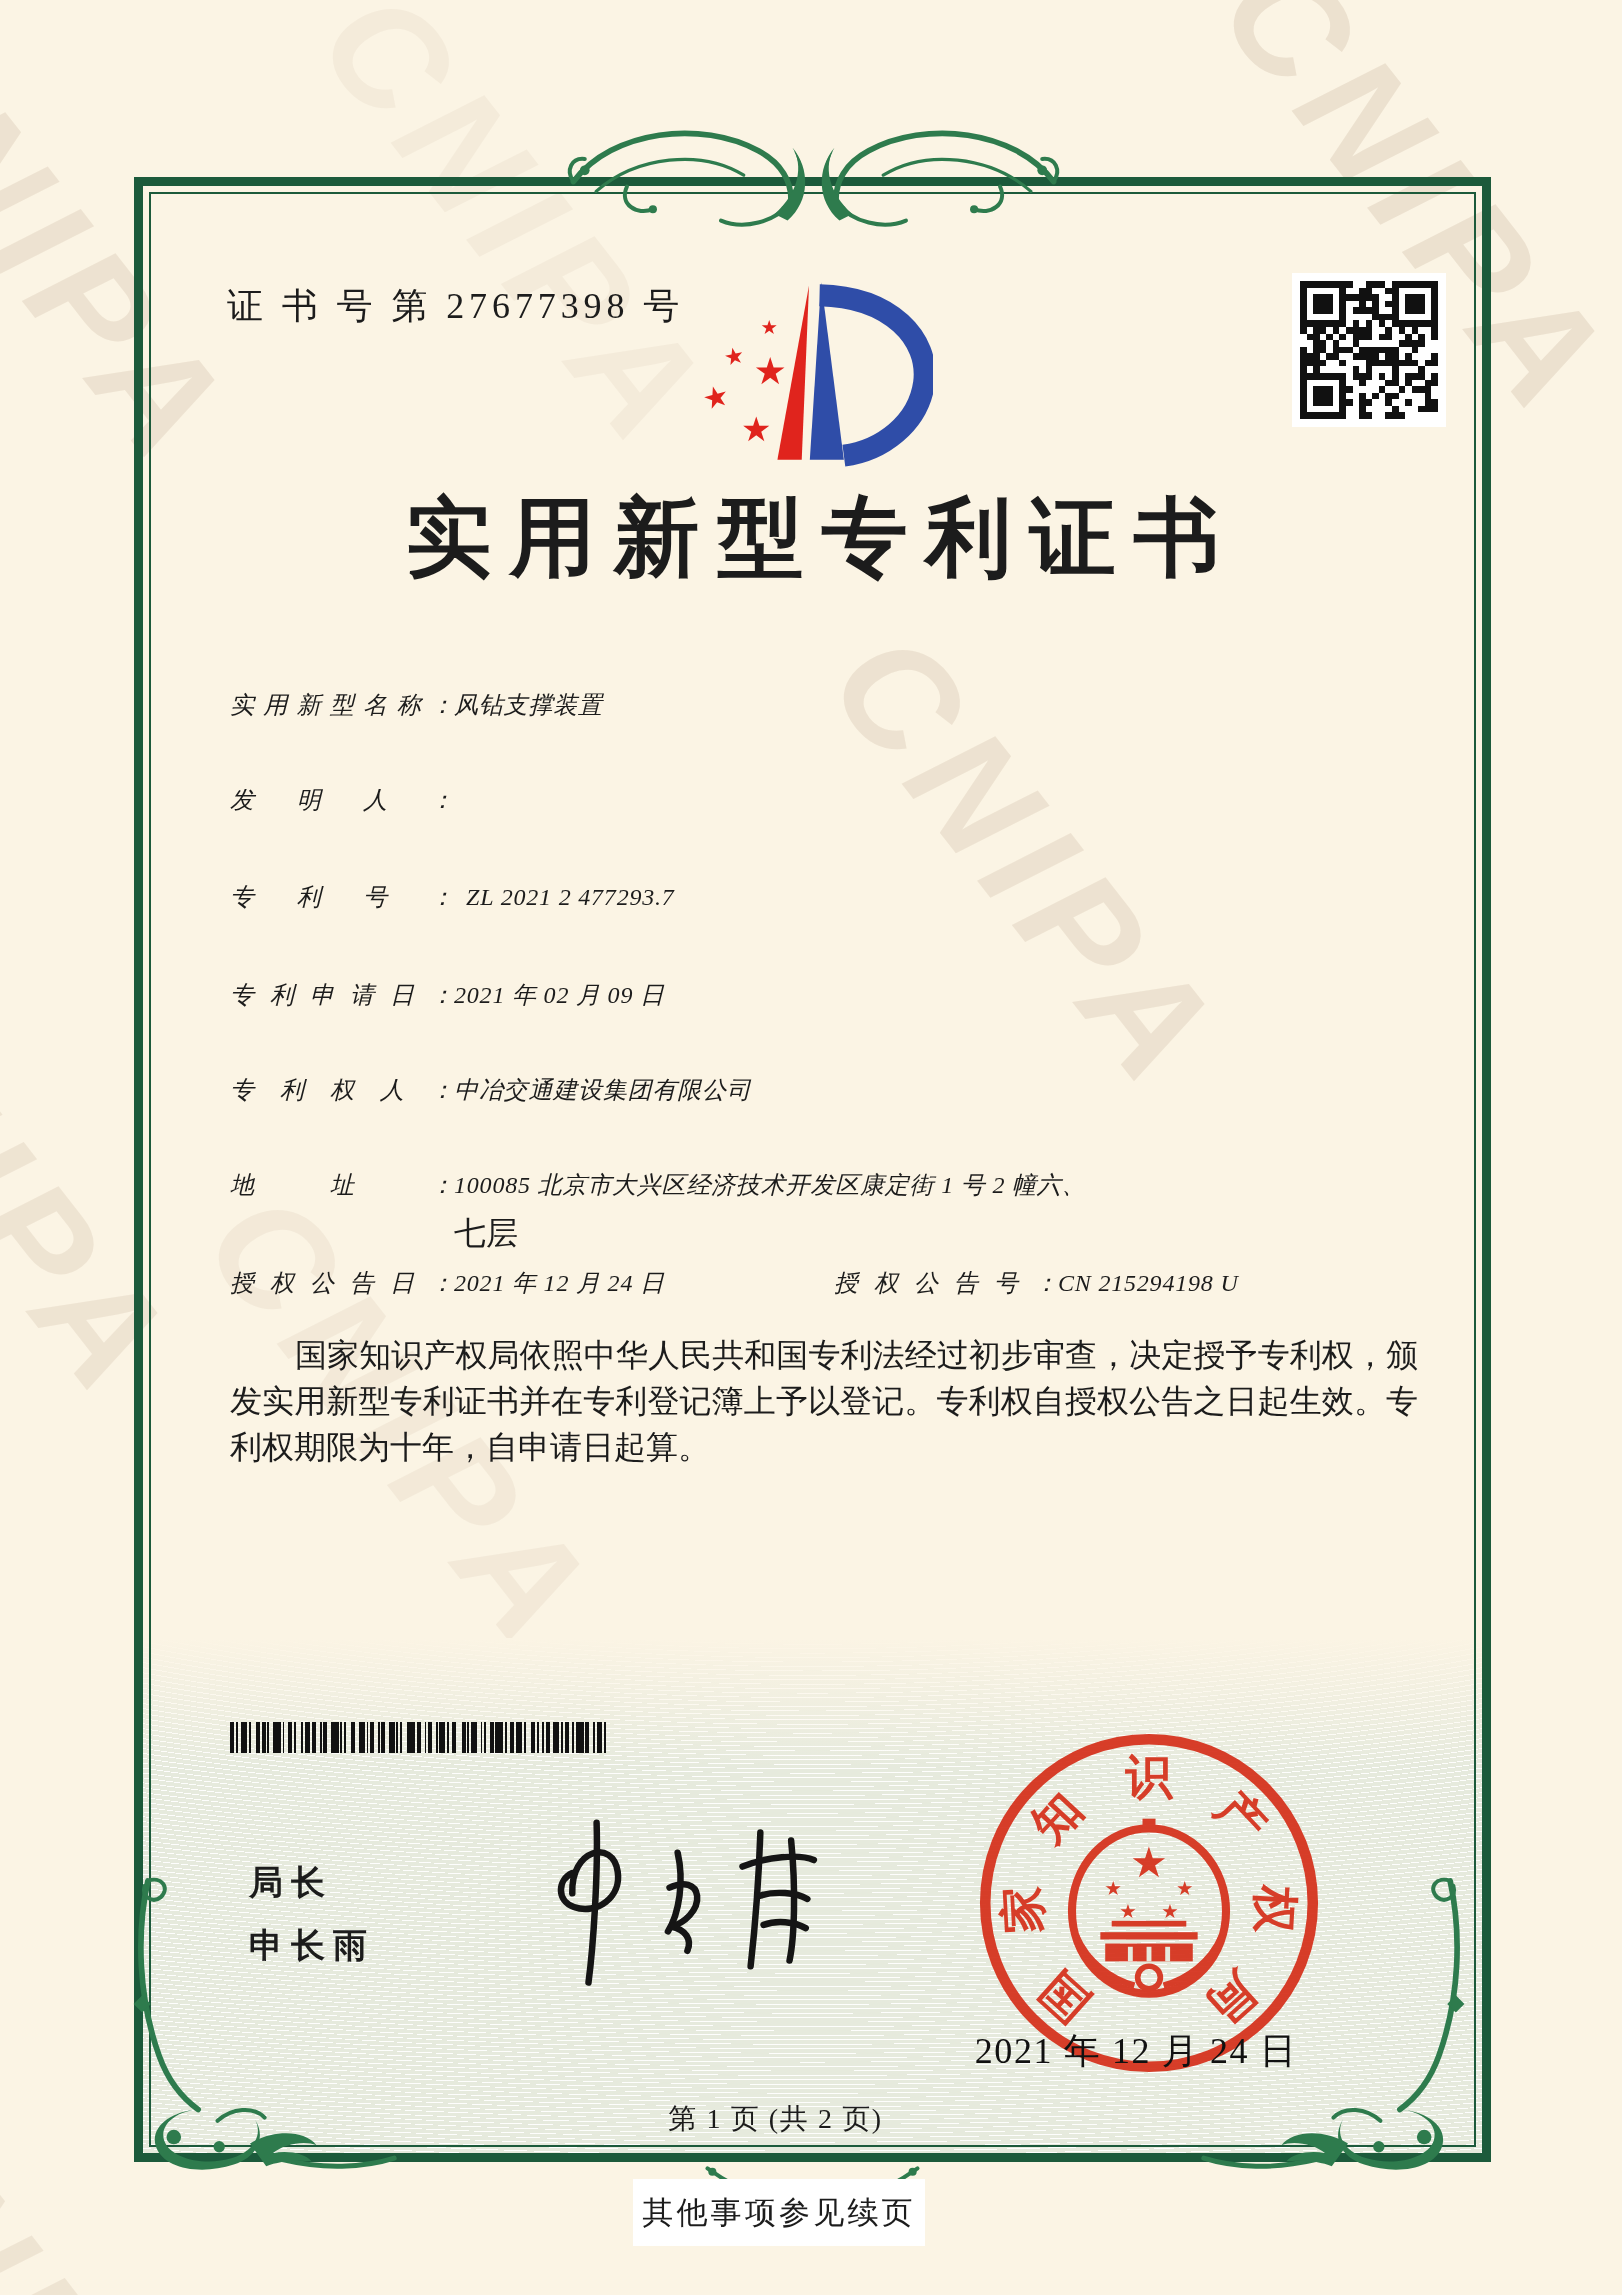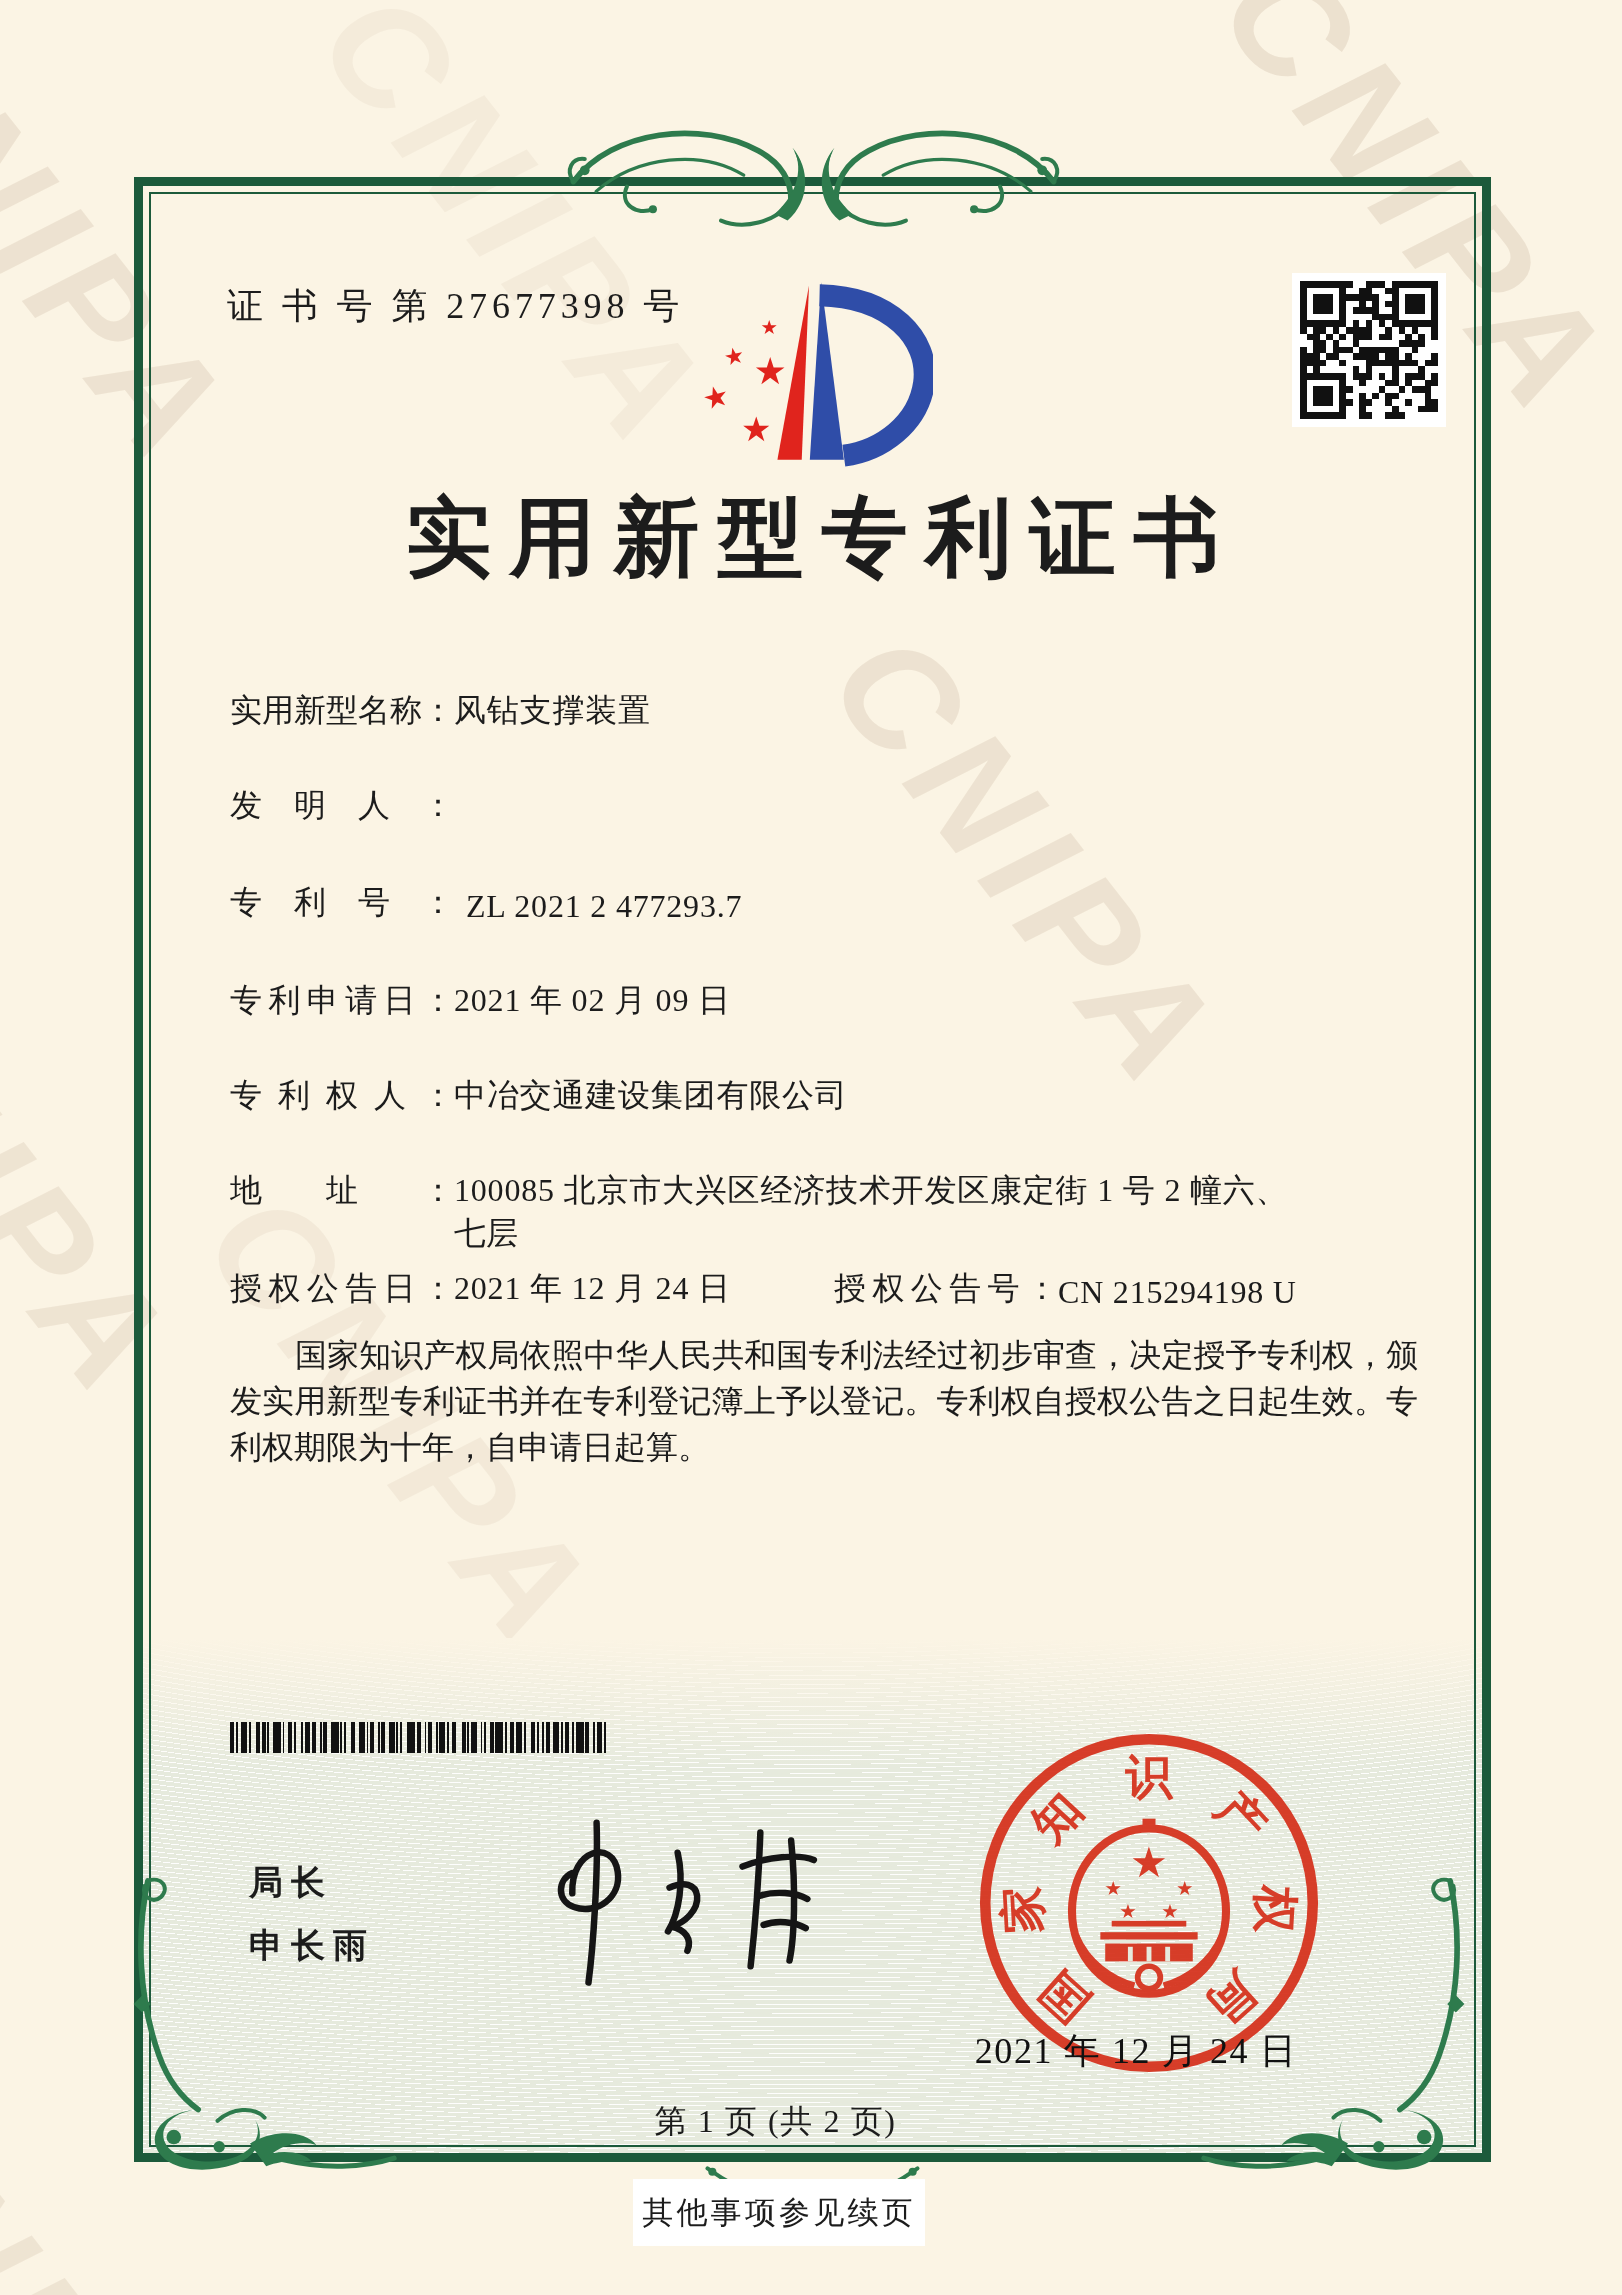--- a/index.html
+++ b/index.html
@@ -46,21 +46,21 @@
   .qr{
     position:absolute;left:1292px;top:273px;width:154px;height:154px;z-index:6;
     background:#fff;padding:8px;box-sizing:border-box;
   }
   .title{
     position:absolute;left:134px;top:480px;width:1357px;z-index:6;
     text-align:center;font-size:86px;font-weight:700;letter-spacing:18px;
     text-indent:18px;
   }
   
-  .frow{position:absolute;left:230px;z-index:6;font-size:32px;display:flex;align-items:flex-end;}
+  .frow{position:absolute;left:230px;z-index:6;font-size:24px;display:flex;align-items:center;font-style:italic;}
   .flabel{
     display:inline-block;width:224px;flex:0 0 224px;
     text-align:justify;text-align-last:justify;
   }
   .fvalue{display:inline-block;letter-spacing:0.8px;}
   .fvalue-mid{width:380px;flex:0 0 380px;}
   .addr2{position:absolute;left:454px;z-index:6;font-size:32px;}
   
   .bodytext{
     position:absolute;left:230px;top:1332px;width:1188px;z-index:6;
@@ -78,21 +78,21 @@
   .director-title{top:1860px;}
   .director-name{top:1923px;}
   .signature{position:absolute;left:475px;top:1816px;width:381px;height:187px;z-index:7;}
   .seal{position:absolute;left:969px;top:1723px;width:360px;height:360px;z-index:7;opacity:.95;}
   .seal-date{
     position:absolute;left:972px;top:2027px;width:328px;z-index:8;
     text-align:center;font-size:36px;letter-spacing:1.6px;color:#111;
   }
   .page-footer{
     position:absolute;left:532px;width:487px;top:2100px;z-index:6;
-    text-align:center;font-size:32px;letter-spacing:1.6px;
+    text-align:center;font-size:28px;letter-spacing:1.6px;
   }
   .cont-box{
     position:absolute;left:633px;top:2179px;width:292px;height:67px;z-index:6;
     background:#ffffff;text-align:center;
   }
   .cont-box span{font-size:31px;line-height:67px;letter-spacing:3.2px;}
   .ornament{z-index:6;pointer-events:none;}
   .orn-bottom-center{position:absolute;left:699px;top:2162px;width:227px;height:84px;z-index:4;}
 </style>
 </head>

